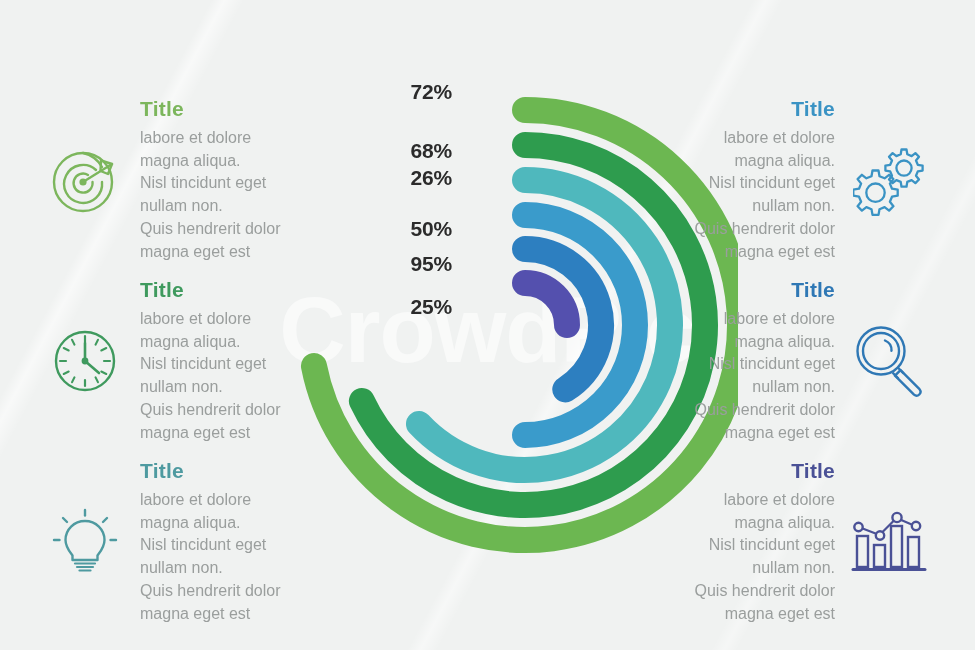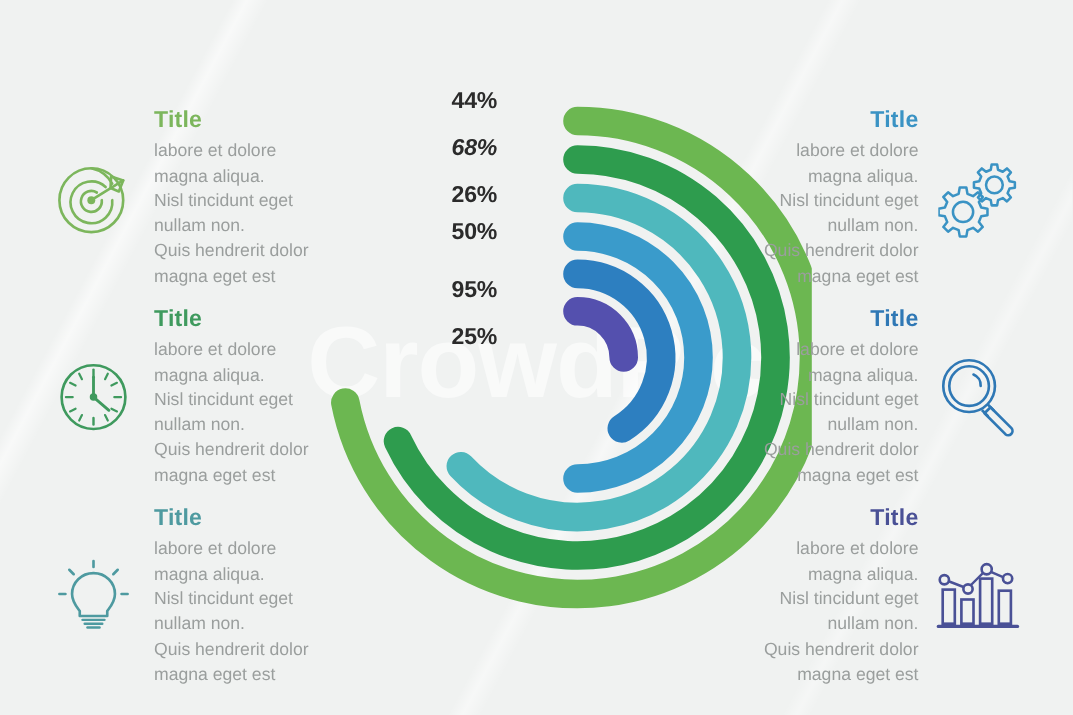--- a/index.html
+++ b/index.html
@@ -293,21 +293,21 @@
           <path d="M 287 97 A 180 180 0 1 1 123.86459833340302 353.0712871133259" stroke="#2e9c4e" stroke-width="26" stroke-linecap="round" fill="none"></path>
           <path d="M 287 132 A 145 145 0 1 1 180.9537132652203 375.88976220906227" stroke="#4fb8bd" stroke-width="26" stroke-linecap="round" fill="none"></path>
           <path d="M 287 167 A 110 110 0 0 1 287 387" stroke="#3a9bcb" stroke-width="26" stroke-linecap="round" fill="none"></path>
           <path d="M 287 201 A 76 76 0 0 1 327.27386408172356 341.45165530788836" stroke="#2d7fc0" stroke-width="26" stroke-linecap="round" fill="none"></path>
           <path d="M 287 235 A 42 42 0 0 1 329 277" stroke="#5450ae" stroke-width="26" stroke-linecap="round" fill="none"></path>
         </g>
     </svg>
   </div>
 
   <div id="pct-stack">
-    <div class="pct-label" style="top:0px;">44%</div>
-    <div class="pct-label" style="top:43px;font-style:italic;">68%</div>
+    <div class="pct-label" style="top:0px;">72%</div>
+    <div class="pct-label" style="top:59px;">68%</div>
     <div class="pct-label" style="top:86px;">26%</div>
-    <div class="pct-label" style="top:119px;">50%</div>
+    <div class="pct-label" style="top:137px;">50%</div>
     <div class="pct-label" style="top:172px;">95%</div>
     <div class="pct-label" style="top:215px;text-align:right;">25%</div>
   </div>
 
 </div>
 
 </body></html>

